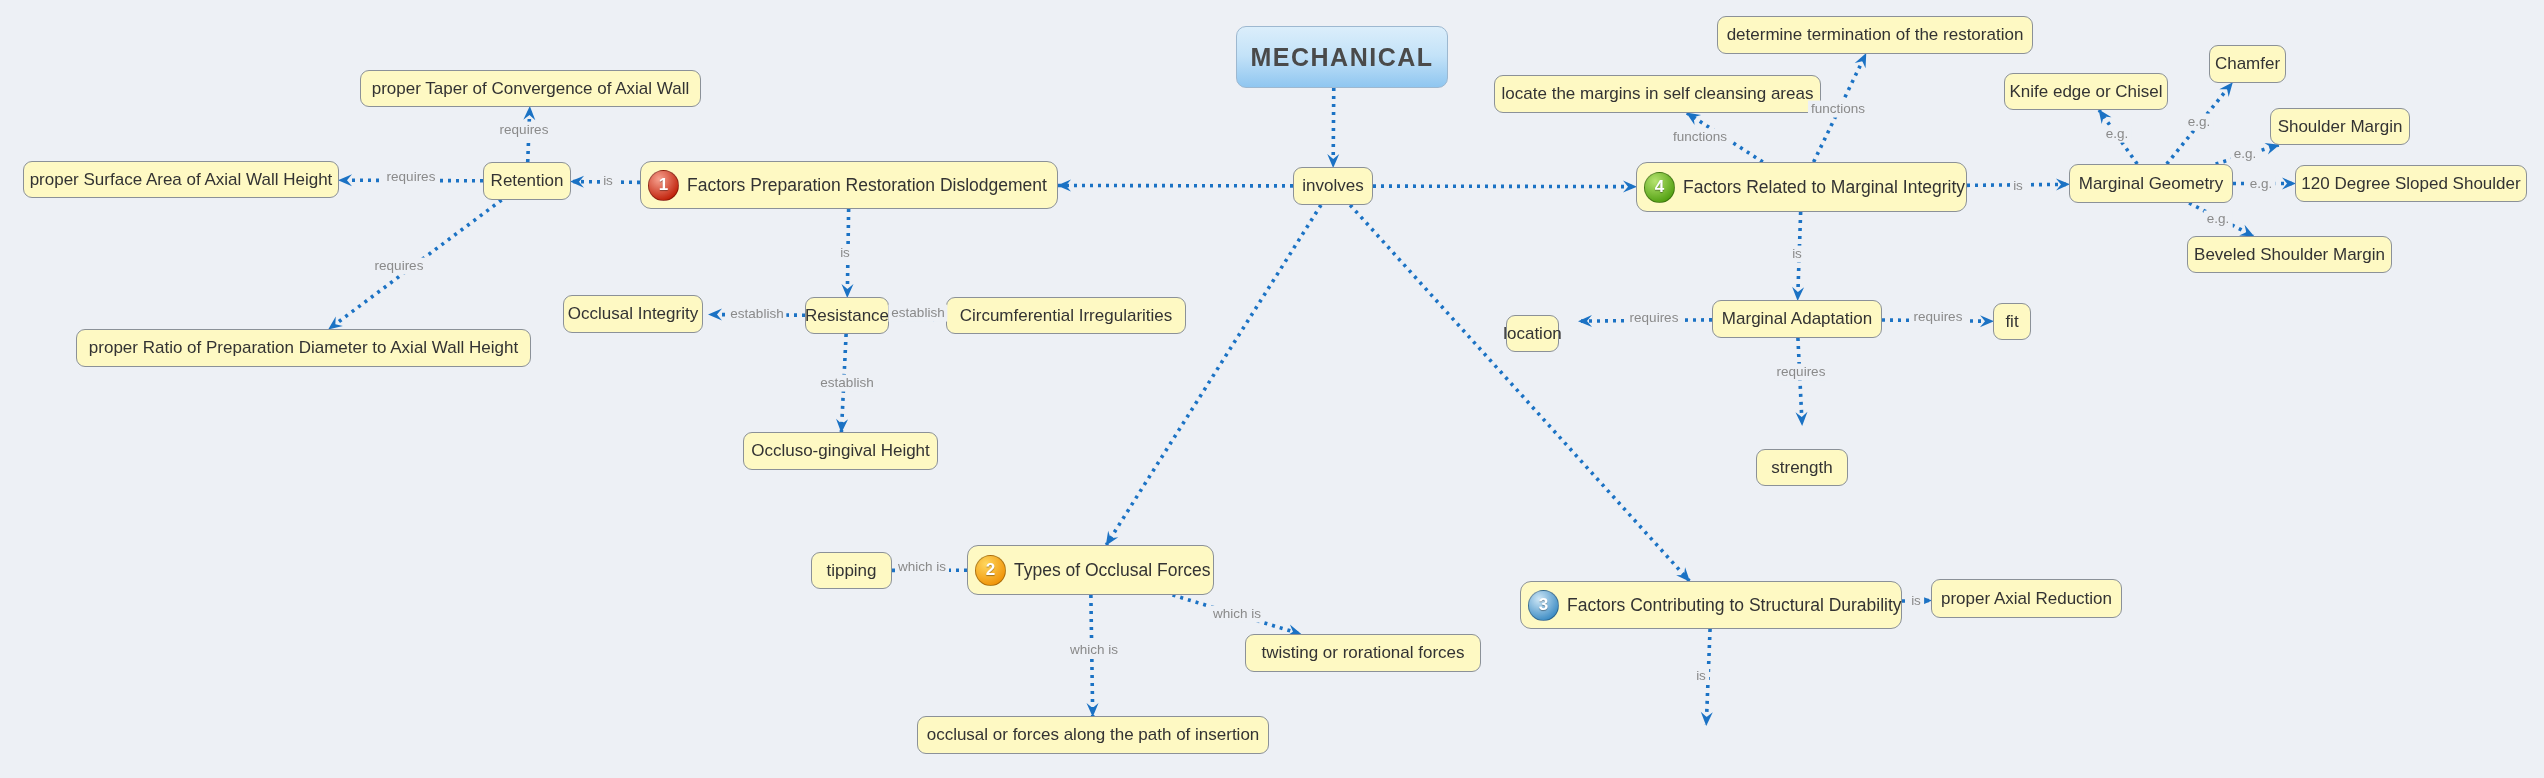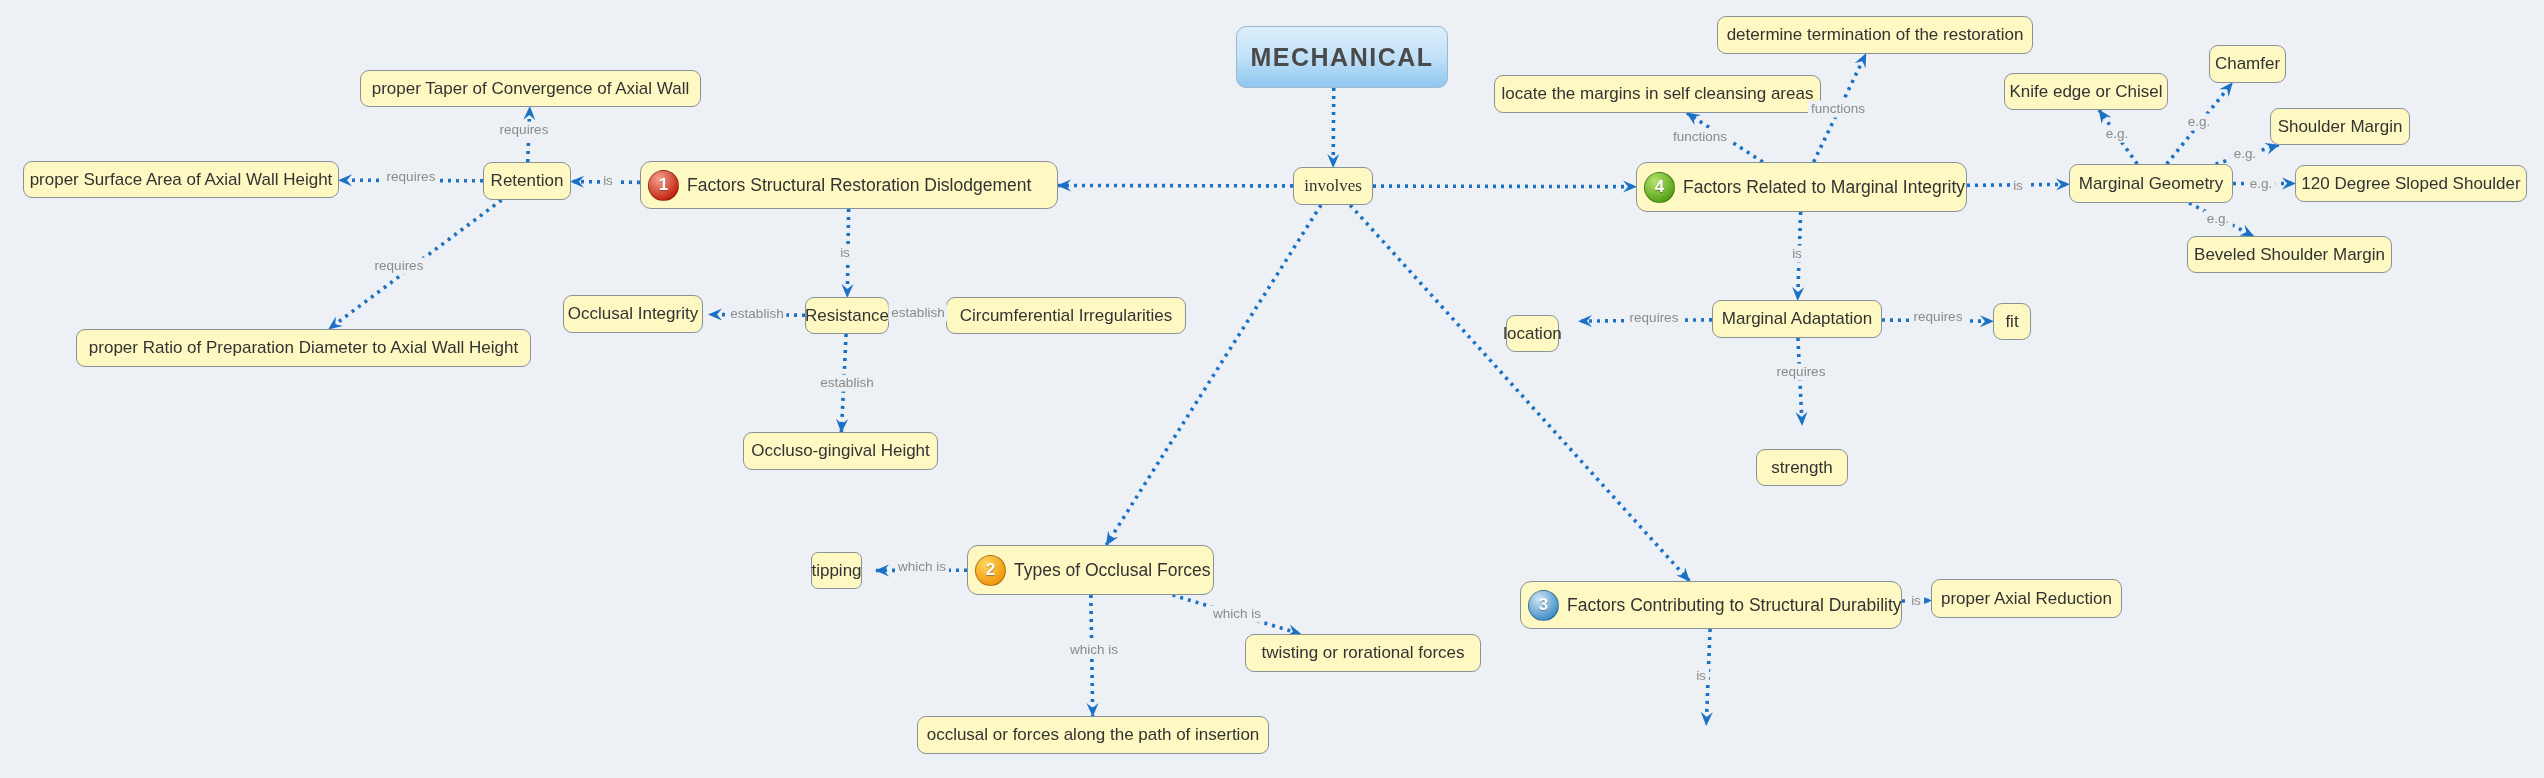--- a/index.html
+++ b/index.html
@@ -58,26 +58,26 @@
       <line x1="1800.6477272727273" y1="212" x2="1797.6477272727273" y2="300" class="edge-line" stroke="#1b72c4" stroke-width="3.6" stroke-dasharray="3 5" marker-end="url(#arrow)"></line>
       <line x1="1712" y1="319.83497053045187" x2="1579" y2="321.14145383104125" class="edge-line" stroke="#1b72c4" stroke-width="3.6" stroke-dasharray="3 5" marker-end="url(#arrow)"></line>
       <line x1="1882" y1="319.98837209302326" x2="1993" y2="321.27906976744185" class="edge-line" stroke="#1b72c4" stroke-width="3.6" stroke-dasharray="3 5" marker-end="url(#arrow)"></line>
       <line x1="1797.9156626506024" y1="338" x2="1802.1084337349398" y2="425" class="edge-line" stroke="#1b72c4" stroke-width="3.6" stroke-dasharray="3 5" marker-end="url(#arrow)"></line>
       <line x1="1902" y1="601.0649762282092" x2="1931" y2="600.4675118858954" class="edge-line" stroke="#1b72c4" stroke-width="3.6" stroke-dasharray="3 5" marker-end="url(#arrow)"></line>
       <line x1="1710.0537634408602" y1="629" x2="1706.268817204301" y2="725" class="edge-line" stroke="#1b72c4" stroke-width="3.6" stroke-dasharray="3 5" marker-end="url(#arrow)"></line>
     </svg>
 <div class="node title" style="left: 1228px; top: 26px; width: 212px; height: 62px;">
       <span>MECHANICAL</span>
     </div>
-    <div class="node plain" style="left: 1293px; top: 167px; width: 80px; height: 38px; font-family: Liberation Serif, serif;">
+    <div class="node plain" style="left: 1293px; top: 167px; width: 80px; height: 38px;">
       <span>involves</span>
     </div>
     <div class="node main" style="left: 640px; top: 161px; width: 418px; height: 48px;">
       <span class="badge" style="background: radial-gradient(circle at 35% 28%, rgb(247, 162, 144) 0%, rgb(192, 33, 10) 78%);">1</span>
-      <span>Factors Structural Restoration Dislodgement</span>
+      <span>Factors Preparation Restoration Dislodgement</span>
     </div>
     <div class="node plain" style="left: 483px; top: 162px; width: 88px; height: 38px;">
       <span>Retention</span>
     </div>
     <div class="node plain" style="left: 360px; top: 70px; width: 341px; height: 37px;">
       <span>proper Taper of Convergence of Axial Wall</span>
     </div>
     <div class="node plain" style="left: 23px; top: 161px; width: 316px; height: 37px;">
       <span>proper Surface Area of Axial Wall Height</span>
     </div>
@@ -93,21 +93,21 @@
     <div class="node plain" style="left: 946px; top: 297px; width: 240px; height: 37px;">
       <span>Circumferential Irregularities</span>
     </div>
     <div class="node plain" style="left: 743px; top: 432px; width: 195px; height: 38px;">
       <span>Occluso-gingival Height</span>
     </div>
     <div class="node main" style="left: 967px; top: 545px; width: 247px; height: 50px;">
       <span class="badge" style="background: radial-gradient(circle at 35% 28%, rgb(255, 215, 94) 0%, rgb(240, 148, 8) 78%);">2</span>
       <span>Types of Occlusal Forces</span>
     </div>
-    <div class="node plain" style="left: 811px; top: 552px; width: 51px; height: 37px; border-radius: 7px;">
+    <div class="node plain" style="left: 811px; top: 552px; width: 81px; height: 37px;">
       <span>tipping</span>
     </div>
     <div class="node plain" style="left: 1245px; top: 634px; width: 236px; height: 38px;">
       <span>twisting or rorational forces</span>
     </div>
     <div class="node plain" style="left: 917px; top: 716px; width: 352px; height: 38px;">
       <span>occlusal or forces along the path of insertion</span>
     </div>
     <div class="node main" style="left: 1636px; top: 162px; width: 331px; height: 50px;">
       <span class="badge" style="background: radial-gradient(circle at 35% 28%, rgb(182, 227, 112) 0%, rgb(82, 160, 18) 78%);">4</span>

